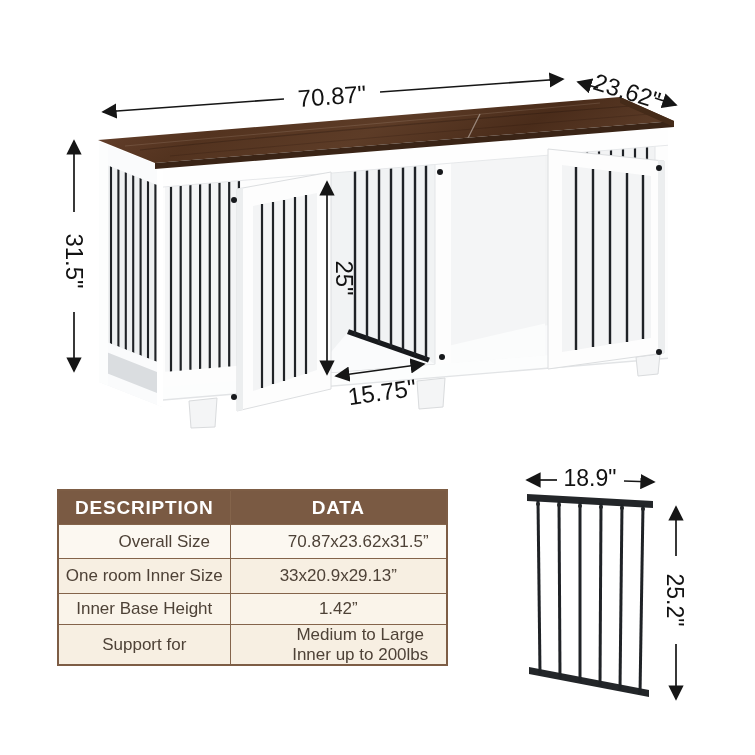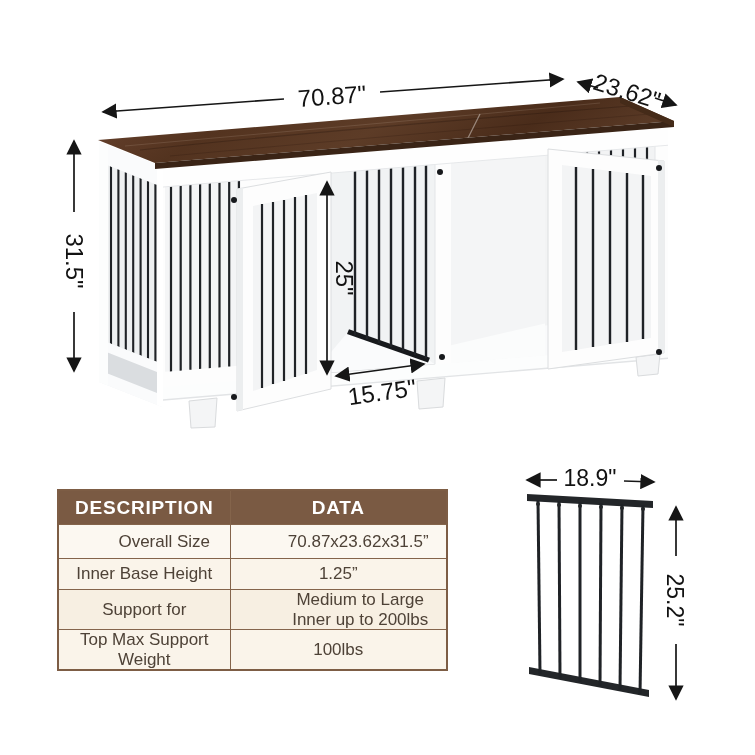--- a/index.html
+++ b/index.html
@@ -232,32 +232,32 @@
       <tr>
         <th>DESCRIPTION</th>
         <th class="h2">DATA</th>
       </tr>
     </thead>
     <tbody>
       <tr class="r1">
         <td>Overall Size</td>
         <td>70.87x23.62x31.5”</td>
       </tr>
+      <tr class="r2">
+        <td>One room Inner Size</td>
+        <td>33x20.9x29.13”</td>
+      </tr>
       <tr class="r3">
         <td>Inner Base Height</td>
-        <td>1.25”</td>
+        <td>1.42”</td>
       </tr>
       <tr class="r4">
         <td>Support for</td>
         <td class="two-line">
           <div>Medium to Large</div>
           <div>Inner up to 200lbs</div>
         </td>
       </tr>
-      <tr class="r5">
-        <td>Top Max Support Weight</td>
-        <td>100lbs</td>
-      </tr>
     </tbody>
   </table>
 </div>
 
 </div>
 
 </body></html>

